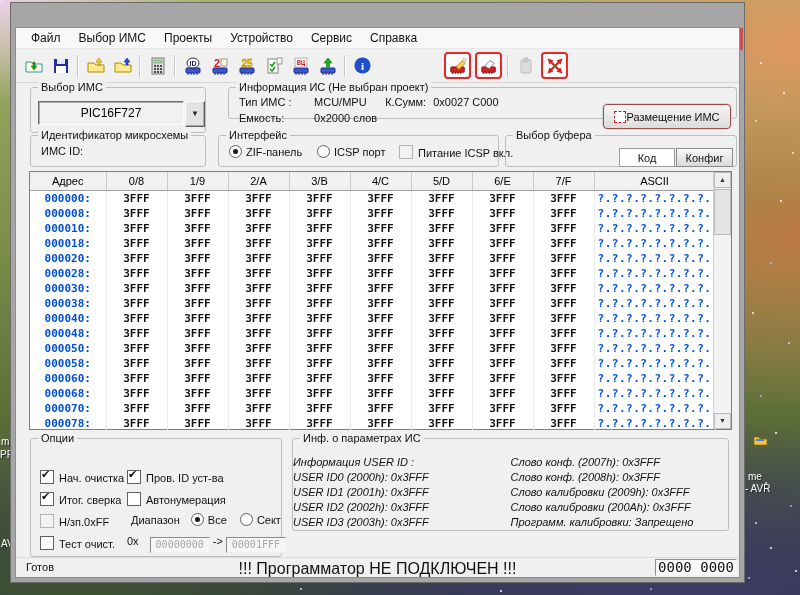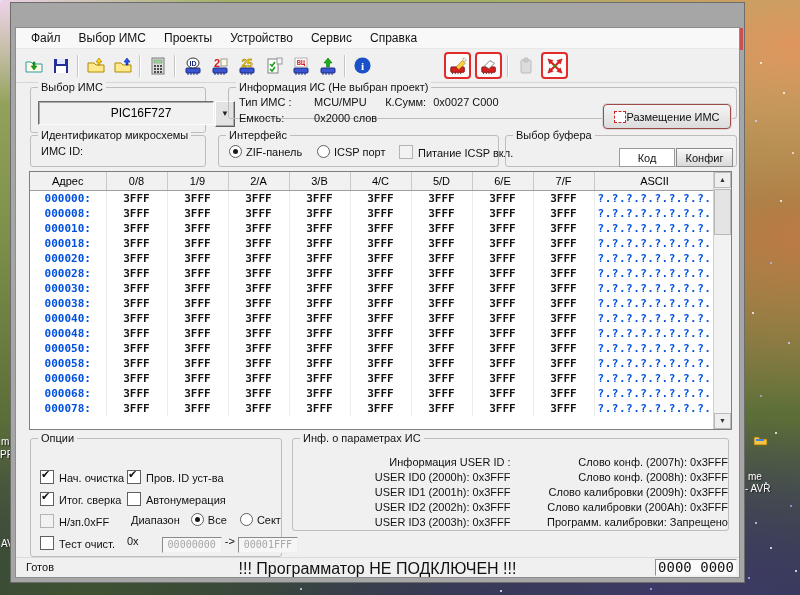--- a/index.html
+++ b/index.html
@@ -43,21 +43,21 @@
   .tb-sep{width:1px;height:22px;background:#c6c6c6;border-right:1px solid #fff;margin:0 3px;flex:0 0 auto;}
   .tb-red{border:2px solid #e22a2a;border-radius:4px;width:23px;height:23px;margin:0 2px;background:#fbfbfb;}
   .tb-gap{width:66px;flex:0 0 auto;}
   .disabled-ico{opacity:.55;filter:grayscale(1);}
   
   .group{position:absolute;border:1px solid #bdbdbd;border-radius:3px;box-sizing:border-box;font-size:11px;}
   .group-label{position:absolute;top:-7px;left:7px;background:#f0f0f0;padding:0 3px;font-size:11px;color:#111;white-space:nowrap;}
   
   .combo{position:absolute;left:7px;top:13px;display:flex;}
   .combo-field{width:144px;height:22px;background:#f1f1f1;text-align:center;line-height:22px;font-size:12px;color:#000;
-    border:1px solid;border-color:#6e6e6e #fdfdfd #fdfdfd #6e6e6e;box-shadow:inset 1px 1px 0 #aaa;padding-left:30px;}
+    border:1px solid;border-color:#6e6e6e #fdfdfd #fdfdfd #6e6e6e;box-shadow:inset 1px 1px 0 #aaa;}
   .combo-btn{width:18px;height:24px;margin-left:1px;background:#e3e3e3;text-align:center;line-height:24px;font-size:8px;color:#222;
     border:1px solid;border-color:#fdfdfd #5f5f5f #5f5f5f #fdfdfd;box-shadow:inset -1px -1px 0 #aaa;}
   .info-line{position:absolute;left:10px;white-space:nowrap;color:#111;}
   .lbl{display:inline-block;}
   .placement-btn{position:absolute;right:5px;top:16px;width:126px;height:23px;display:flex;align-items:center;
     justify-content:center;background:linear-gradient(#f5f5f5,#dcdcdc);
     border:1px solid #9c4a4a;border-radius:4px;box-shadow:0 0 0 1px #d8d8d8;font-size:11px;color:#111;}
   .chip-glyph{width:12px;height:12px;border:1px dashed #cc2222;background:#fff;box-sizing:border-box;}
   .gray-text{color:#9a9a9a;}
   
@@ -87,21 +87,21 @@
   td.addr{color:#0050e0;}
   td.hex{color:#121212;}
   td.ascii{color:#0050e0;text-align:left;padding-left:5px;letter-spacing:.5px;}
   .vscroll{position:absolute;right:0;top:0;bottom:0;width:17px;background:#f2f2f2;border-left:1px solid #cfcfcf;}
   .sb-btn{position:absolute;left:0;right:0;height:16px;background:#eee;border:1px solid #b9b9b9;
     box-sizing:border-box;text-align:center;font-size:7px;line-height:14px;color:#333;}
   .sb-up{top:0;}.sb-down{bottom:0;}
   .sb-thumb{position:absolute;left:0;right:0;top:17px;height:46px;background:#e4e4e4;border:1px solid #b9b9b9;box-sizing:border-box;}
   
   .params-cols{position:absolute;left:0;right:0;top:16px;display:flex;}
-  .params-col{flex:1;text-align:right;}
+  .params-col{flex:1;text-align:left;font-style:italic;}
   .param-line{font-size:11px;line-height:15px;color:#111;white-space:nowrap;}
   
   .statusbar{position:absolute;left:0;right:0;bottom:0;height:19px;background:#f0f0f0;
     border-top:1px solid #dadada;font-size:11px;color:#111;}
   .sb-ready{position:absolute;left:10px;top:3px;}
   .sb-warning{position:absolute;left:0;right:0;top:2px;text-align:center;font-size:16px;}
   .sb-counter{position:absolute;right:2px;top:1px;width:80px;height:15px;line-height:15px;text-align:center;
     background:#fafafa;border:1px solid;border-color:#8f8f8f #f2f2f2 #f2f2f2 #8f8f8f;
     font-family:"DejaVu Sans Mono",monospace;font-size:14px;}
 </style>
@@ -558,20 +558,32 @@
               <td class="hex">3FFF</td>
               <td class="hex">3FFF</td>
               <td class="hex">3FFF</td>
               <td class="hex">3FFF</td>
               <td class="hex">3FFF</td>
               <td class="hex">3FFF</td>
               <td class="hex">3FFF</td>
               <td class="ascii">?.?.?.?.?.?.?.?.</td>
             </tr>
             <tr>
+              <td class="addr">000070:</td>
+              <td class="hex">3FFF</td>
+              <td class="hex">3FFF</td>
+              <td class="hex">3FFF</td>
+              <td class="hex">3FFF</td>
+              <td class="hex">3FFF</td>
+              <td class="hex">3FFF</td>
+              <td class="hex">3FFF</td>
+              <td class="hex">3FFF</td>
+              <td class="ascii">?.?.?.?.?.?.?.?.</td>
+            </tr>
+            <tr>
               <td class="addr">000078:</td>
               <td class="hex">3FFF</td>
               <td class="hex">3FFF</td>
               <td class="hex">3FFF</td>
               <td class="hex">3FFF</td>
               <td class="hex">3FFF</td>
               <td class="hex">3FFF</td>
               <td class="hex">3FFF</td>
               <td class="hex">3FFF</td>
               <td class="ascii">?.?.?.?.?.?.?.?.</td>
@@ -605,21 +617,21 @@
       <div class="opt-row" style="left:100px;top:74px;">
         <span>Диапазон</span>
         <span class="radio sel" style="margin-left:8px;"></span><span>Все</span>
         <span class="radio" style="margin-left:10px;"></span><span>Сект</span>
       </div>
       <div class="opt-row" style="left:9px;top:97px;">
         <span class="chk"></span><span>Тест очист.</span>
       </div>
       <div class="opt-row" style="left:96px;top:96px;">
         <span>0x</span>
-        <span class="range-input" style="margin-left:20px;">00000000</span>
+        <span class="range-input" style="margin-left:8px;">00000000</span>
         <span>-&gt;</span>
         <span class="range-input">00001FFF</span>
       </div>
     </div>
 
     <div class="group" style="left:276px;top:410px;width:437px;height:93px;">
       <span class="group-label">Инф. о параметрах ИС</span>
       <div class="params-cols">
         <div class="params-col">
             <div class="param-line">Информация USER ID :</div>

